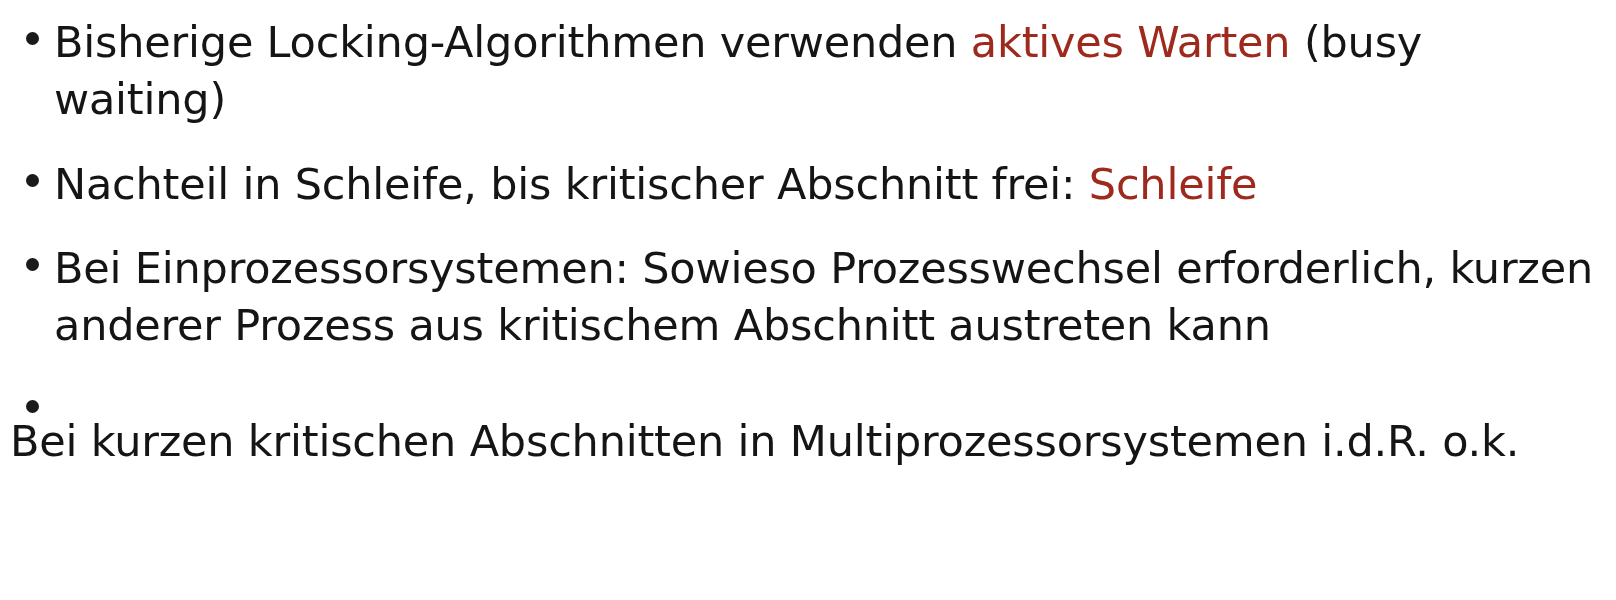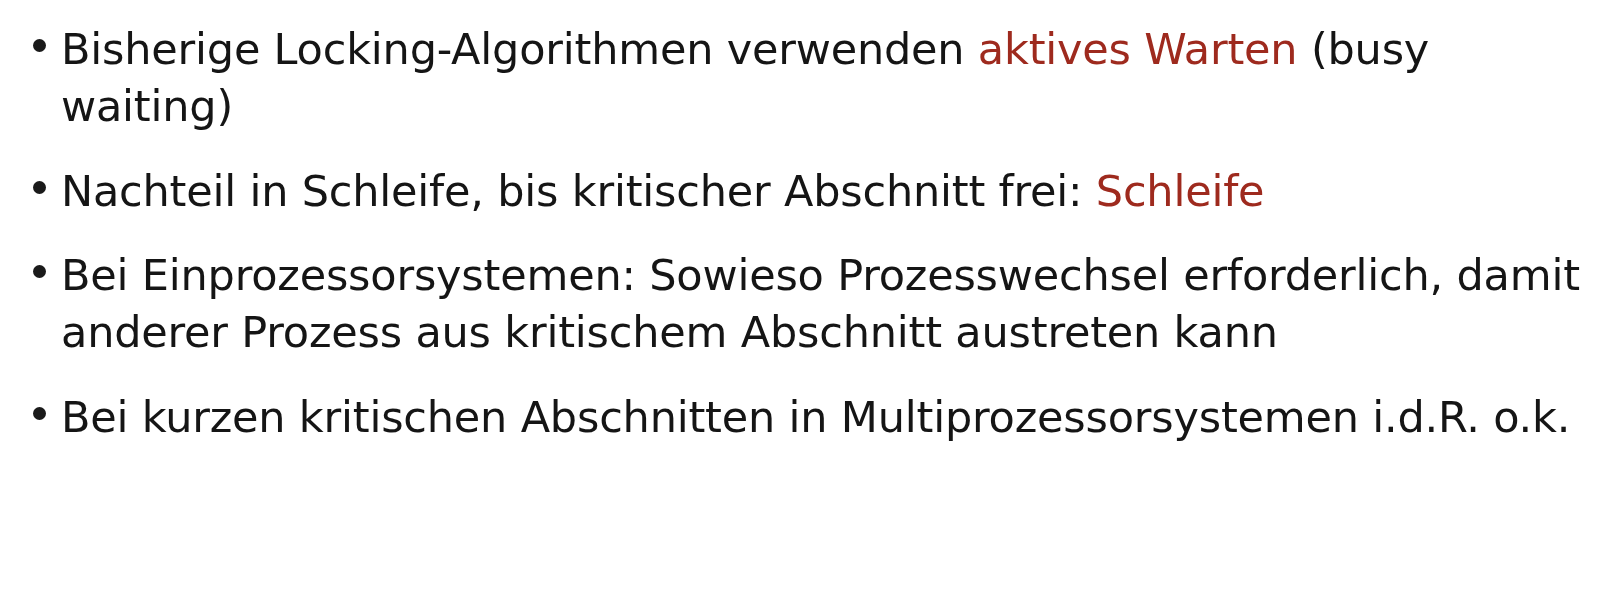--- a/index.html
+++ b/index.html
@@ -18,30 +18,31 @@
     width: 1616px;
     height: 600px;
     box-sizing: border-box;
     padding: 14px 10px 10px 10px;
     display: flex;
     flex-direction: column;
     justify-content: flex-start;
   }
   .bullet-list {
     list-style: none;
-    margin: 7px;
+    margin: 0;
     padding: 0;
   }
   .bullet-item {
     display: flex;
     align-items: flex-start;
     margin-bottom: 28px;
   }
   .bullet-item:last-child {
     margin-bottom: 0;
+    flex-direction: column;
   }
   .bullet-dot {
     flex: 0 0 auto;
     width: 44px;
     display: flex;
     justify-content: center;
     align-items: flex-start;
     padding-top: 18px;
   }
   .bullet-dot span {
@@ -85,21 +86,21 @@
       <span class="bullet-text">
         <span>Nachteil in Schleife, bis kritischer Abschnitt frei:  </span><span class="accent">Schleife</span>
       </span>
     </li>
 
 
     <li class="bullet-item">
       <span class="bullet-dot">
           <span></span>
         </span>
-      <span class="bullet-text">Bei Einprozessorsystemen:  Sowieso Prozesswechsel erforderlich, damit anderer Prozess aus kritischem Abschnitt austreten kann</span>
+      <span class="bullet-text">Bei Einprozessorsystemen:  Sowieso Prozesswechsel erforderlich, kurzen anderer Prozess aus kritischem Abschnitt austreten kann</span>
     </li>
 
     <li class="bullet-item">
       <span class="bullet-dot">
           <span></span>
         </span>
       <span class="bullet-text">Bei kurzen kritischen Abschnitten in Multiprozessorsystemen i.d.R. o.k.</span>
     </li>
 
   </ul>

